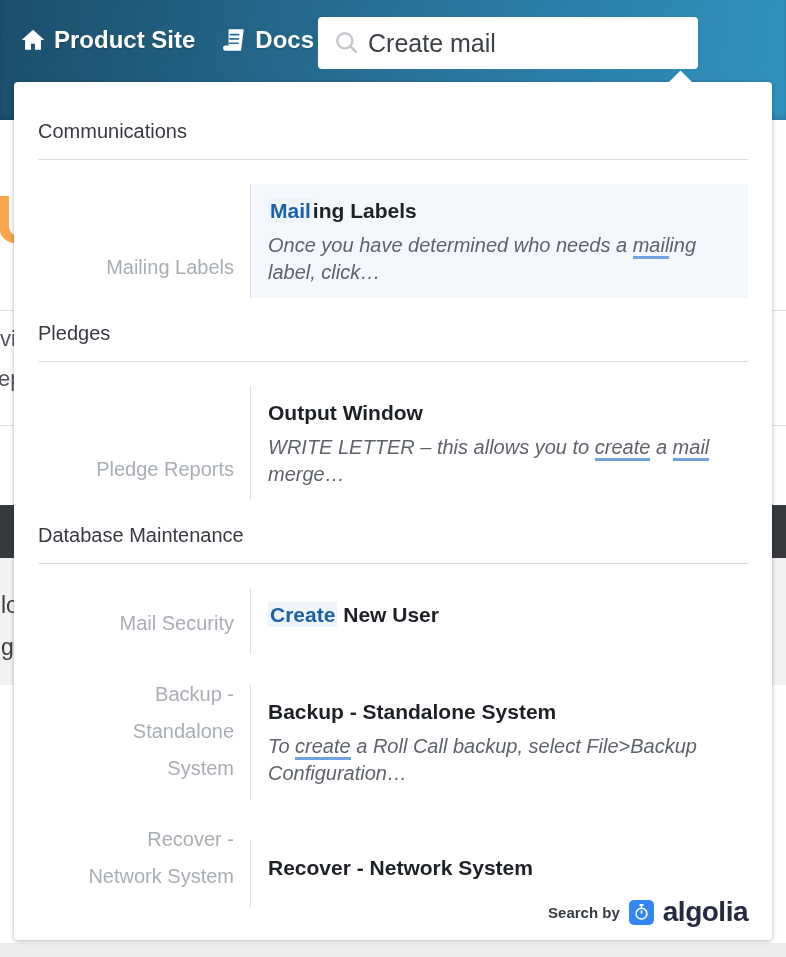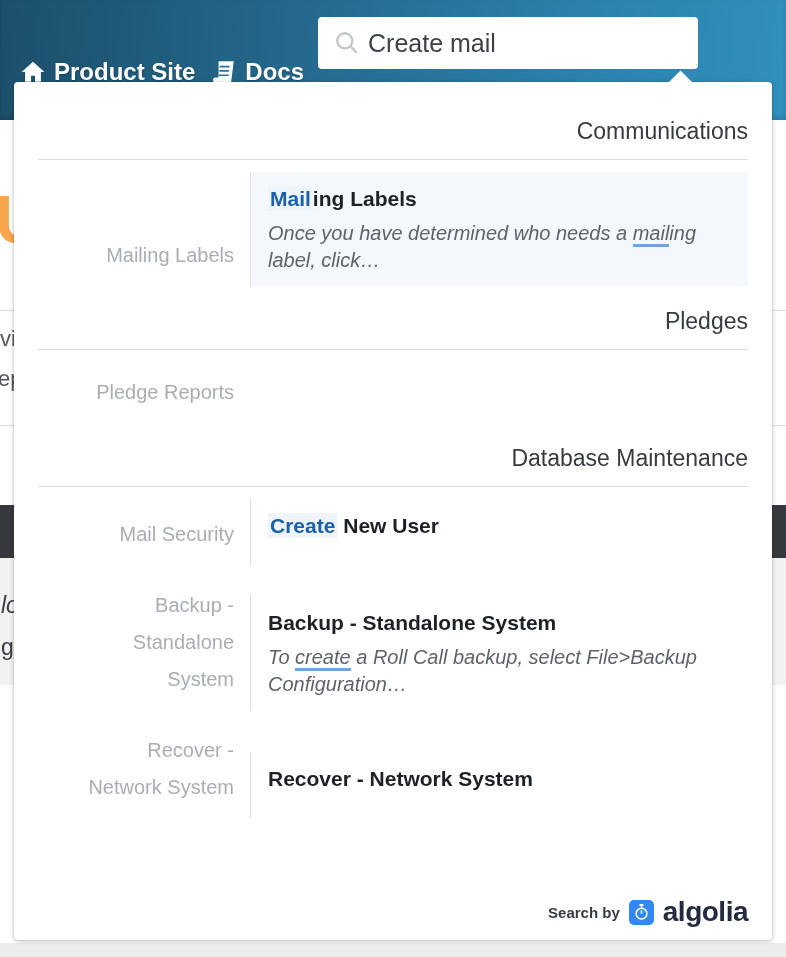--- a/index.html
+++ b/index.html
@@ -14,51 +14,51 @@
   html,body{width:786px;height:957px;overflow:hidden;background:#fff;
     font-family:"Liberation Sans",sans-serif;}
   .stage{position:relative;width:786px;height:957px;overflow:hidden;}
 
   
   .bg{position:absolute;inset:0;z-index:0;}
   .frag{position:absolute;white-space:nowrap;}
   .frag-u{left:-5px;top:180px;font-size:68px;font-weight:bold;color:var(--orange);}
   .frag-vi{left:0px;top:326px;font-size:22px;color:#53575d;}
   .frag-ep{left:-2px;top:366px;font-size:22px;color:#53575d;}
-  .frag-lo{left:1px;top:592px;font-size:23px;color:#3a3d42;font-style:italic;}
+  .frag-lo{left:1px;top:592px;font-size:23px;color:#3a3d42;}
   .frag-g{left:1px;top:634px;font-size:23px;color:#3a3d42;}
   .bg-line{position:absolute;left:0;width:786px;height:1px;background:var(--divider);}
   .bg-line.l1{top:310px;}
   .bg-line.l2{top:425px;}
   .bg-darkbar{position:absolute;left:0;top:505px;width:786px;height:53px;background:var(--dark-bar);}
   .bg-grayband{position:absolute;left:0;top:558px;width:786px;height:127px;background:var(--gray-band);}
   .bg-bottomstrip{position:absolute;left:0;top:943px;width:786px;height:14px;background:#ececec;}
 
   
   .topbar{position:absolute;left:0;top:0;width:786px;height:120px;z-index:1;
     background:linear-gradient(96deg,var(--topbar-start) 0%,#2c80ab 72%,var(--topbar-end) 100%);
     box-shadow:inset 0 -3px 4px rgba(0,0,0,.12);}
-  .nav{position:absolute;left:20px;top:26px;display:flex;align-items:flex-end;gap:16px;margin-top:32px;}
+  .nav{position:absolute;left:20px;top:26px;display:flex;align-items:flex-end;gap:26px;}
   .nav-link{display:flex;align-items:center;gap:8px;color:#fff;font-size:24px;font-weight:bold;
     text-shadow:0 1px 2px rgba(0,0,0,.25);cursor:pointer;}
   .nav-icon{display:inline-flex;width:26px;height:26px;}
   .searchbox{position:absolute;left:318px;top:17px;width:380px;height:52px;background:#fff;
     border-radius:4px;display:flex;align-items:center;padding:0 12px;}
   .searchbox .mag{flex:0 0 26px;height:26px;margin:0 8px 0 4px;}
   .searchbox input{flex:1;border:none;outline:none;font-size:25px;color:#3c4148;
     font-family:"Liberation Sans",sans-serif;background:transparent;}
 
   
   .dropdown{position:absolute;left:14px;top:82px;width:758px;height:858px;z-index:2;
     background:#fff;border-radius:4px;box-shadow:0 1px 4px rgba(0,0,0,.3);
     padding:34px 24px 0 24px;}
   .arrow{position:absolute;top:-8px;left:658px;width:17px;height:17px;background:#fff;
     transform:rotate(45deg);}
-  .section-header{font-size:23px;line-height:30px;color:var(--category);
-    padding-bottom:13px;border-bottom:1px solid var(--divider);margin-bottom:12px;text-align:right;}
+  .section-header{font-size:20px;line-height:30px;color:var(--category);
+    padding-bottom:13px;border-bottom:1px solid var(--divider);margin-bottom:24px;}
   .section + .section .section-header{margin-top:20px;}
   .row{display:flex;align-items:flex-end;margin-bottom:10px;cursor:pointer;}
   .row-label{width:212px;padding:12px 16px 12px 48px;text-align:right;
     font-size:20px;line-height:37px;color:var(--label);}
   .row-content{flex:1;border-left:1px solid var(--divider);padding:12px 10px 12px 17px;
     min-height:66px;}
   .row.selected .row-content{background:var(--selected-bg);}
   .row-title{font-size:21px;line-height:30px;font-weight:bold;color:var(--title);margin-bottom:6px;}
   .row-title .hl{color:var(--hl-text);background:var(--hl-bg);padding:1px 2px;}
   .row-desc{font-size:20px;line-height:27px;color:var(--desc);max-width:462px;font-style:italic;}
@@ -128,20 +128,24 @@
             <div class="row-content">
               <div class="row-title"><span class="hl">Mail</span><span>ing Labels</span></div>
               <div class="row-desc"><span>Once you have determined who needs a </span><span class="u">mail</span><span>ing label, click…</span></div>
             </div>
           </div>
         </div>
         <div class="section">
           <div class="section-header">Pledges</div>
           <div class="row">
             <div class="row-label">Pledge Reports</div>
+            <div class="row-content">
+              <div class="row-title"><span>Output Window</span></div>
+              <div class="row-desc"><span>WRITE LETTER – this allows you to </span><span class="u">create</span><span> a </span><span class="u">mail</span><span> merge…</span></div>
+            </div>
           </div>
         </div>
         <div class="section">
           <div class="section-header">Database Maintenance</div>
           <div class="row">
             <div class="row-label">Mail Security</div>
             <div class="row-content">
               <div class="row-title"><span class="hl">Create</span><span> New User</span></div>
             </div>
           </div>

